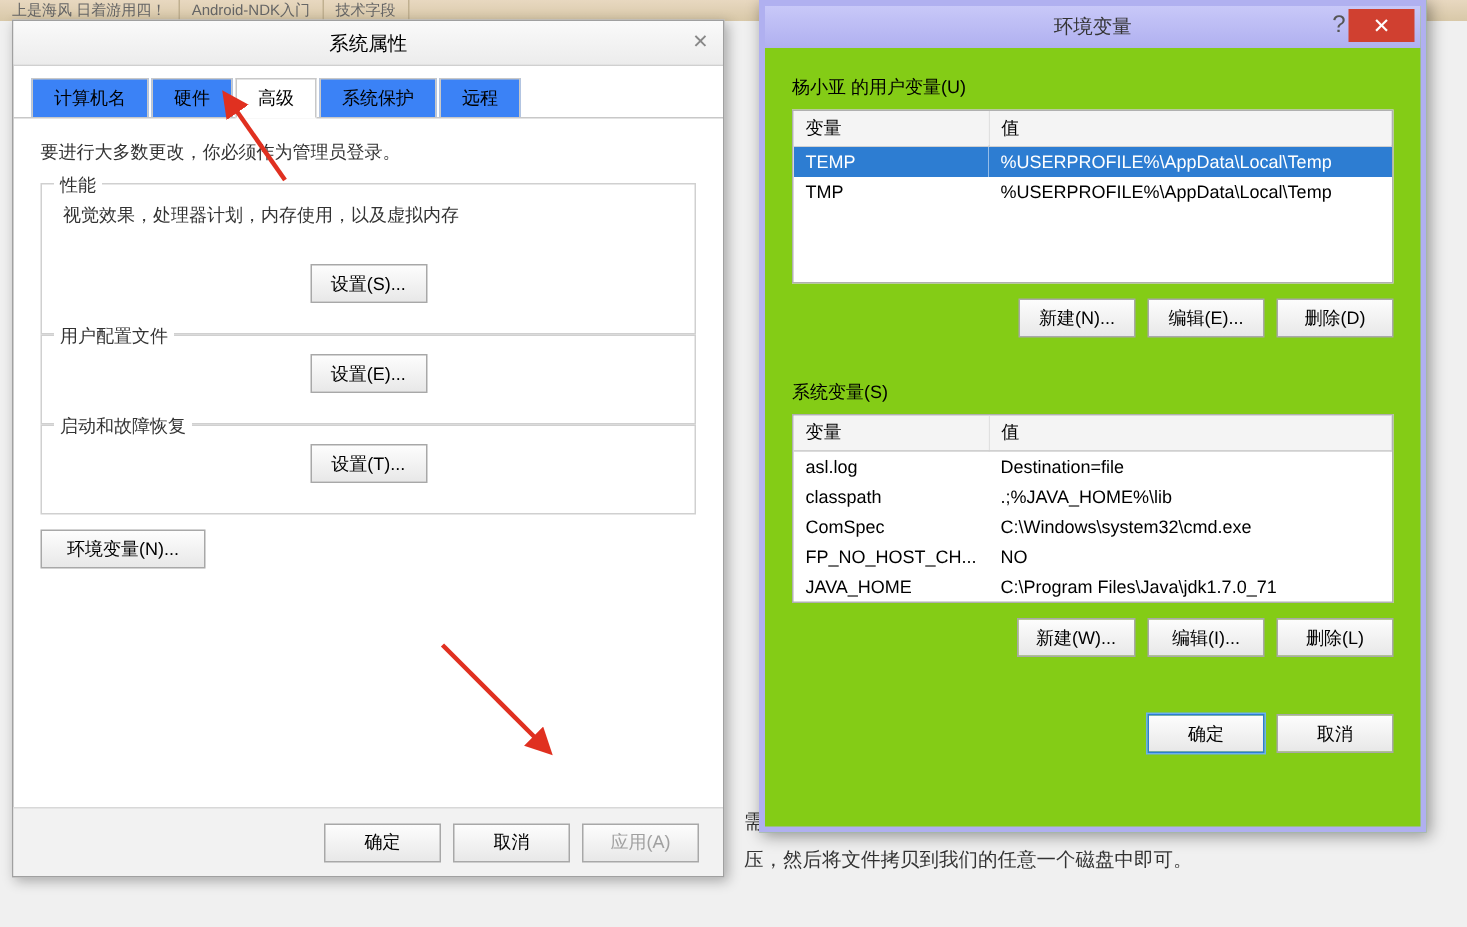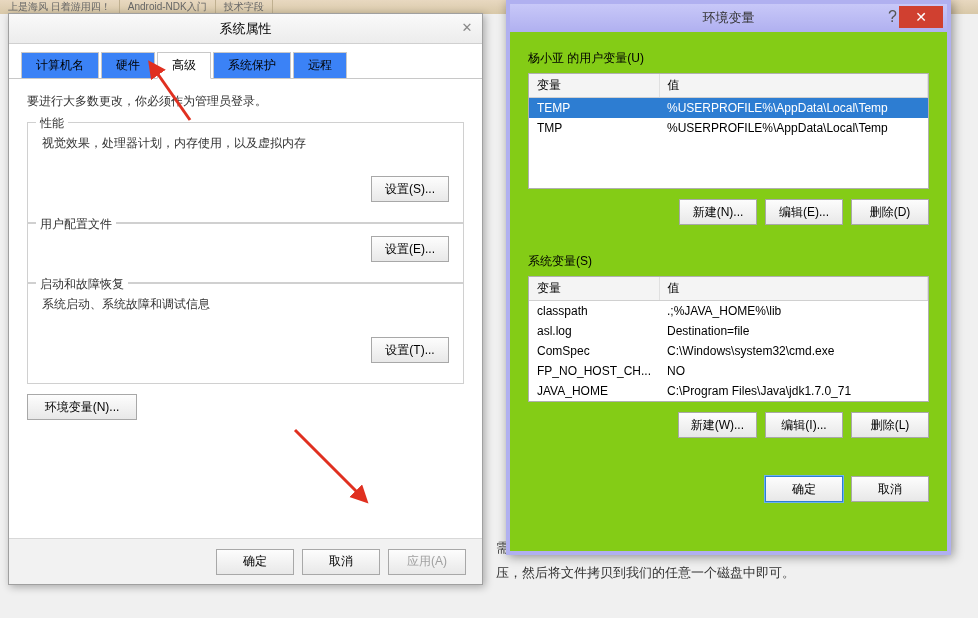--- a/index.html
+++ b/index.html
@@ -16,21 +16,21 @@
     .tabrow { display: flex; padding: 8px 12px 0 12px; border-bottom: 1px solid #c8c8c8; }
     .tab { padding: 4px 14px; border: 1px solid #c8c8c8; border-bottom: none; background: #3b82f6; font-size: 12px; margin-right: 2px; cursor: pointer; }
     .tab.active { background: #fff; border-bottom: 1px solid #fff; margin-bottom: -1px; }
     
     .body1 { padding: 14px 18px; font-size: 12px; color: #333; }
     .admin-note { margin-bottom: 12px; }
     
     .groupbox { border: 1px solid #d0d0d0; padding: 12px 14px 20px 14px; position: relative; }
     .grouplabel { position: absolute; top: -8px; left: 8px; background: #fff; padding: 0 4px; font-size: 12px; }
     .groupdesc { margin-bottom: 24px; }
-    .btnrow { display: flex; justify-content: flex-end; gap: 8px; }
+    .btnrow { display: flex; justify-content: center; gap: 8px; }
     .btnrow-end { display: flex; justify-content: flex-start; gap: 8px; margin-top: 10px; padding-right: 2px; }
     
     .btn { min-width: 78px; height: 26px; background: linear-gradient(#fdfdfd,#e8e8e8); border: 1px solid #a8a8a8; font-size: 12px; cursor: pointer; padding: 0 12px; }
     .btn:disabled { color: #a0a0a0; }
     .btn.primary { border: 1px solid #2d7dd2; outline: 1px solid #6bb0f0; }
     
     .dlg1-footer { position: absolute; bottom: 0; left: 0; right: 0; height: 46px; border-top: 1px solid #d8d8d8; background: #f2f2f2; display: flex; justify-content: flex-end; align-items: center; gap: 8px; padding-right: 16px; }
     
     
     .dlg2 { position: absolute; left: 506px; top: 0; width: 445px; height: 555px; background: #84cc16; border: 4px solid #b0b0f0; box-shadow: 2px 2px 10px rgba(0,0,0,0.4); }
@@ -96,21 +96,20 @@
 
     <div class="groupbox">
       <span class="grouplabel">用户配置文件</span>
       <div class="btnrow">
           <button class="btn">设置(E)...</button>
         </div>
     </div>
 
     <div class="groupbox">
       <span class="grouplabel">启动和故障恢复</span>
-      <div class="groupdesc">系统启动、系统故障和调试信息</div>
       <div class="btnrow">
           <button class="btn">设置(T)...</button>
         </div>
     </div>
 
     <div class="btnrow-end">
       <button class="btn" style="min-width:110px">环境变量(N)...</button>
     </div>
   </div>
   <div class="dlg1-footer">
@@ -180,26 +179,26 @@
     <div class="table-wrap tall">
       <table class="tbl">
         <thead>
             <tr>
           <th>变量</th>
           <th>值</th>
         </tr>
           </thead>
         <tbody id="sys-vars-body">
             <tr>
+              <td>asl.log</td>
+              <td>Destination=file</td>
+            </tr>
+            <tr>
               <td>classpath</td>
               <td>.;%JAVA_HOME%\lib</td>
-            </tr>
-            <tr>
-              <td>asl.log</td>
-              <td>Destination=file</td>
             </tr>
             <tr>
               <td>ComSpec</td>
               <td>C:\Windows\system32\cmd.exe</td>
             </tr>
             <tr>
               <td>FP_NO_HOST_CH...</td>
               <td>NO</td>
             </tr>
             <tr>

